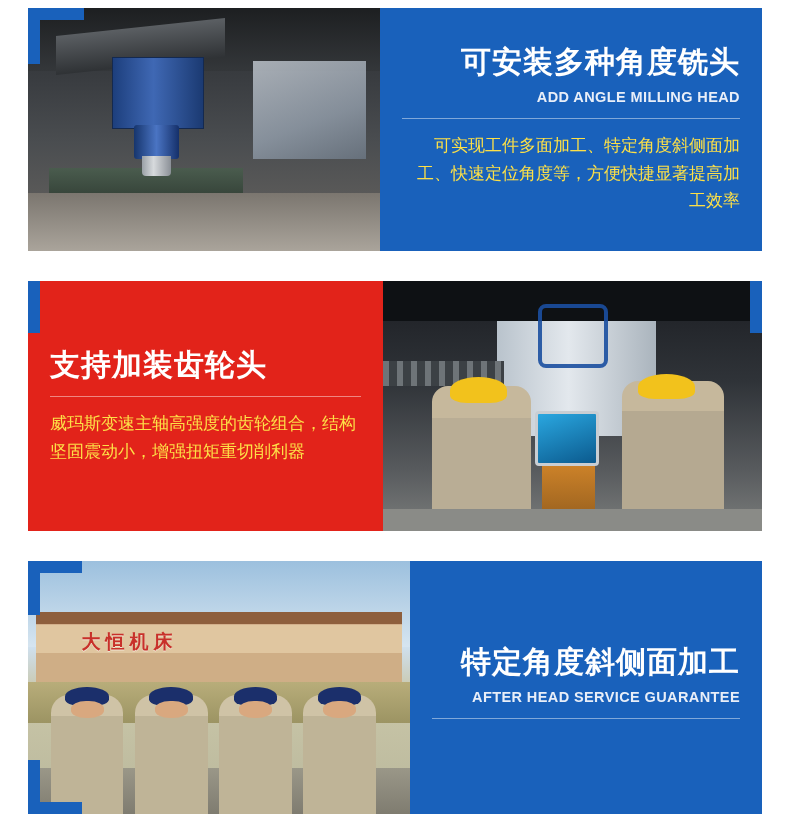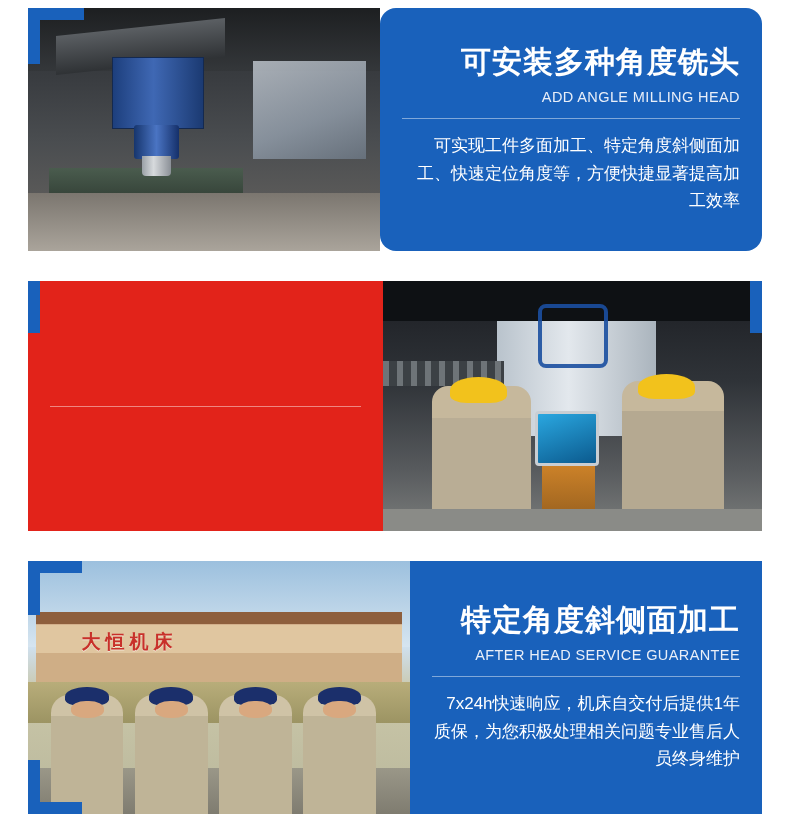--- a/index.html
+++ b/index.html
@@ -44,32 +44,32 @@
     color: #ffffff;
     letter-spacing: 1px;
     line-height: 1.2;
   }
   .panel.red .title-cn { color: #ffffff; }
   .title-en {
     font-size: 14.5px;
     color: #e8eef8;
     letter-spacing: 0.4px;
     margin-top: 9px;
-    font-weight: normal;
+    font-weight: bold;
   }
   .panel.red .title-en { color: #ffe9e8; }
   .divider {
     height: 1px;
     background: rgba(255,255,255,0.45);
     margin: 13px 0 13px 0;
     width: 100%;
   }
   .body-cn {
     font-size: 17px;
-    color: #ffffff;
+    color: #fde047;
     line-height: 1.62;
   }
   .align-right .title-cn,
   .align-right .title-en,
   .align-right .body-cn { text-align: right; }
   .align-left .title-cn,
   .align-left .title-en,
   .align-left .body-cn { text-align: left; }
 
   
@@ -237,35 +237,37 @@
       <div class="ceiling"></div>
       <div class="beam"></div>
       <div class="window"></div>
       <div class="greenbase"></div>
       <div class="column"></div>
       <div class="spindle"></div>
       <div class="tool"></div>
       <div class="floorline"></div>
     </div>
 
-    <div class="panel blue align-right" style="width:382px; height:243px;border-radius:16px;">
+    <div class="panel blue align-right" style="width:382px; height:243px;">
       <div class="panel-inner">
         <div class="title-cn">可安装多种角度铣头</div>
         <div class="title-en">ADD ANGLE MILLING HEAD</div>
         <div class="divider"></div>
         <div class="body-cn">可实现工件多面加工、特定角度斜侧面加工、快速定位角度等，方便快捷显著提高加工效率</div>
       </div>
     </div>
   </div>
 
   <div class="row" style="left:28px; top:281px; width:734px; height:250px;">
 
     <div class="panel red align-left" style="width:355px; height:250px;">
       <div class="panel-inner">
+        <div class="title-cn">支持加装齿轮头</div>
         <div class="divider"></div>
+        <div class="body-cn">威玛斯变速主轴高强度的齿轮组合，结构坚固震动小，增强扭矩重切削利器</div>
       </div>
     </div>
 
     <div class="photo p2" style="width:379px; height:250px;">
       <div class="mach"></div>
       <div class="machtop"></div>
       <div class="logo"></div>
       <div class="railing"></div>
       <div class="w3"></div>
       <div class="panelscreen"></div>
@@ -304,21 +306,20 @@
         <div class="hat"></div>
         <div class="face"></div>
       </div>
     </div>
 
     <div class="panel blue align-right" style="width:352px; height:253px;">
       <div class="panel-inner">
         <div class="title-cn">特定角度斜侧面加工</div>
         <div class="title-en">AFTER HEAD SERVICE GUARANTEE</div>
         <div class="divider"></div>
-        <div class="body-cn">7x24h快速响应，机床自交付后提供1年质保，为您积极处理相关问题专业售后人员终身维护</div>
       </div>
     </div>
   </div>
 
   <div class="corner" style="left:28px; top:8px; width:12px; height:56px;"></div>
   <div class="corner" style="left:28px; top:8px; width:56px; height:12px;"></div>
 
   <div class="corner" style="left:28px; top:281px; width:12px; height:52px;"></div>
 
   <div class="corner" style="left:28px; top:561px; width:12px; height:54px;"></div>

